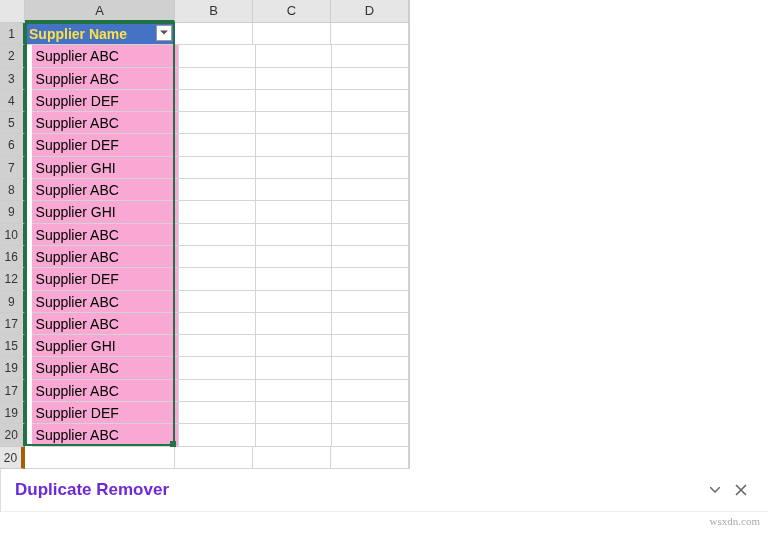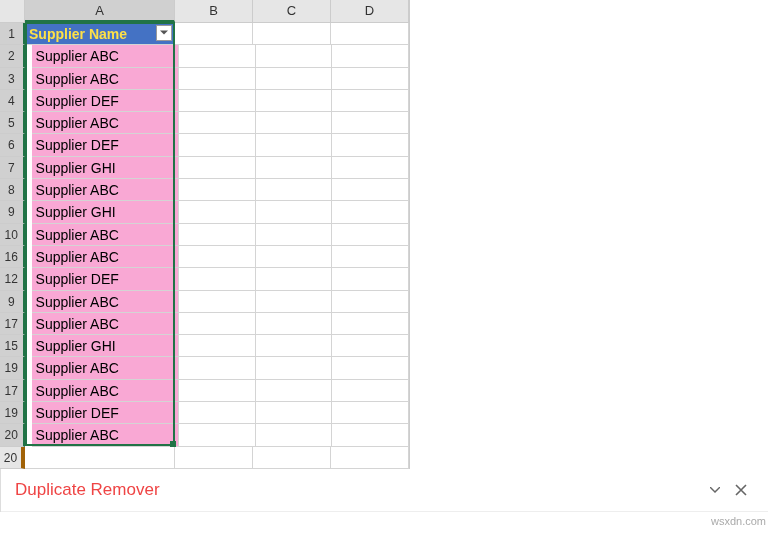--- a/index.html
+++ b/index.html
@@ -17,23 +17,23 @@
 .cell { border-right: 1px solid #d4d4d4; border-bottom: 1px solid #d4d4d4; padding: 0 4px; line-height: 22px; overflow: hidden; white-space: nowrap; font-size: 14px; }
 .cell.header-cell { background: #4472c4; color: #fde047; font-weight: 600; position: relative; }
 .filter-btn { position: absolute; right: 2px; top: 2px; width: 16px; height: 16px; background: #fff; border: 1px solid #999; display: flex; align-items: center; justify-content: center; }
 .filter-btn svg { width: 8px; height: 6px; }
 .cell.sel-data { background: #f9a8d4; color: #000; margin-left: 7px; }
 .cell.a { width: 150px; } .cell.b { width: 78px; } .cell.c { width: 78px; } .cell.d { width: 78px; }
 .table-outline { position: absolute; left: 25px; top: 22px; width: 150px; height: 424px; border: 2px solid #217346; pointer-events: none; }
 .fill-handle { position: absolute; right: -3px; bottom: -3px; width: 6px; height: 6px; background: #217346; }
 .pane { flex: 1; background: #fff; display: flex; flex-direction: column; border-left: 1px solid #ddd; }
 .pane-header { display: flex; align-items: center; padding: 8px 14px; border-bottom: 1px solid #eee; }
-.pane-title { flex: 1; color: #ef4444; font-size: 17px; font-weight: 400; }
+.pane-title { flex: 1; color: #6d28d9; font-size: 17px; font-weight: 700; }
 .pane-icon { width: 26px; height: 26px; display: flex; align-items: center; justify-content: center; color: #666; cursor: pointer; }
-.watermark { position: absolute; right: 2px; bottom: 24px; font-size: 11px; color: #aaa; }
+.watermark { position: absolute; right: 8px; bottom: 24px; font-size: 11px; color: #aaa; font-family: Liberation Serif, serif; }
 .wrapper { position: relative; width: 768px; height: 551px; }
 </style>
 </head>
 <body>
 
 <div class="wrapper">
 <div class="sheet-panel">
   <div class="col-headers">
     <div class="corner"></div>
     <div class="col-h col-a sel">A</div>

